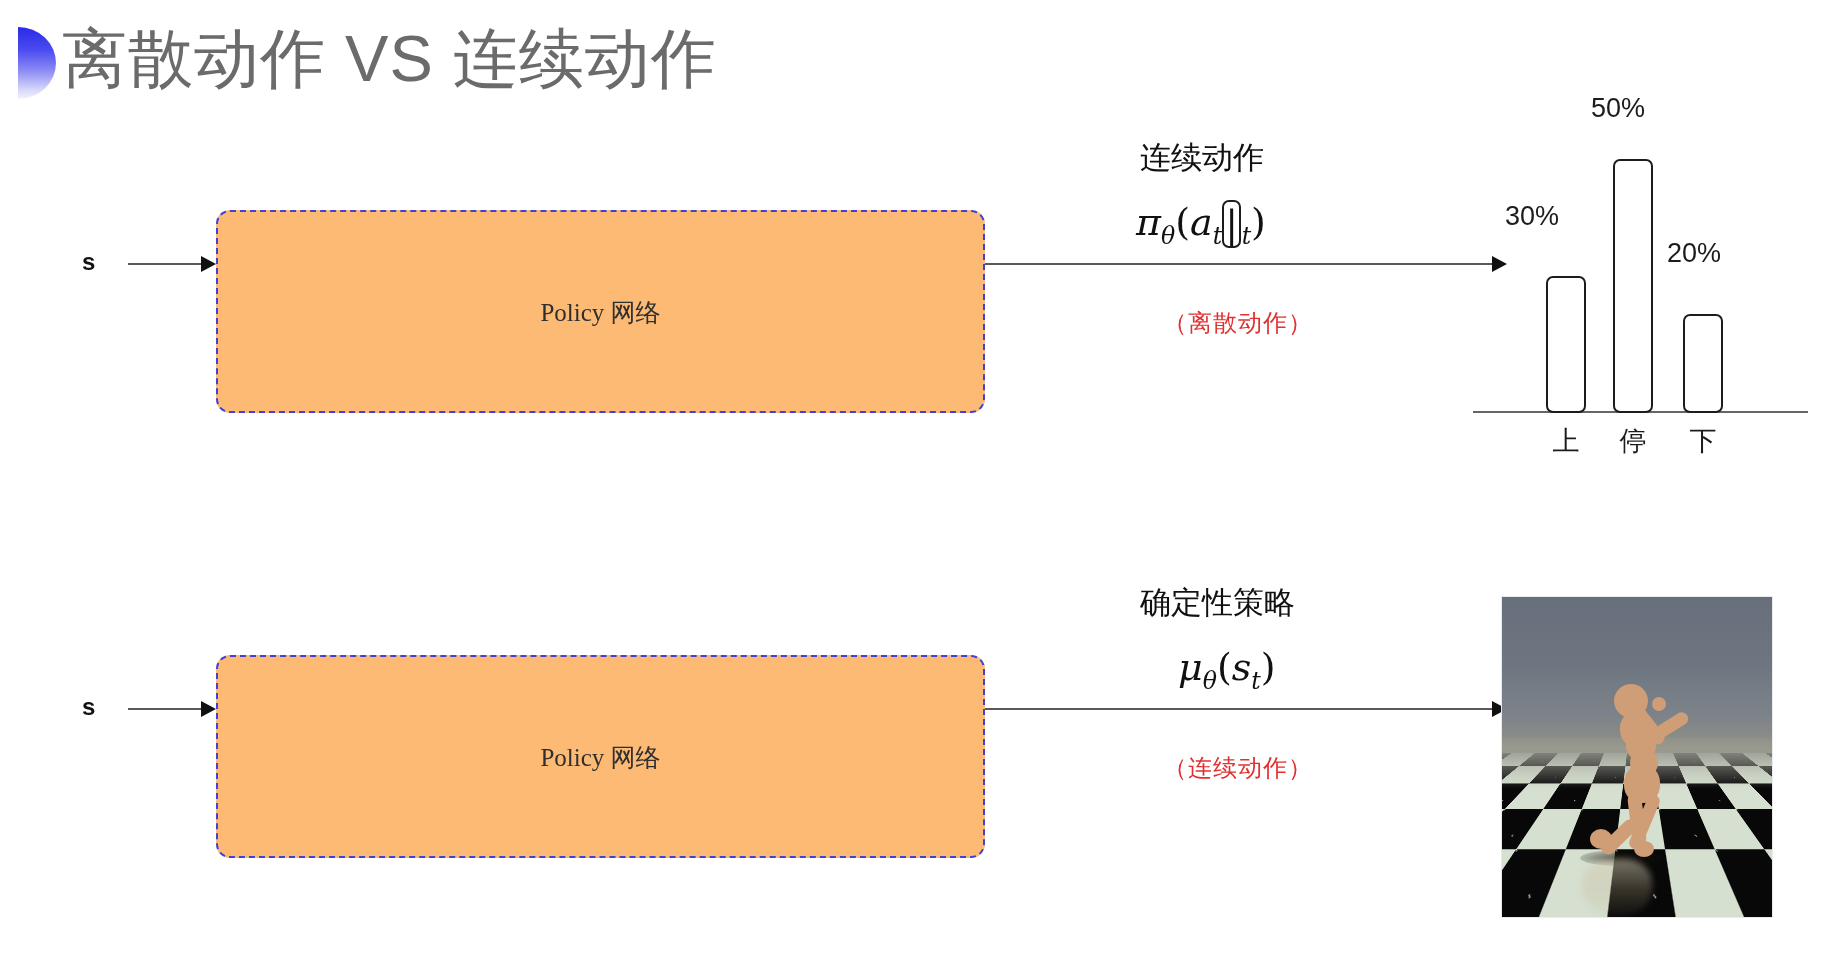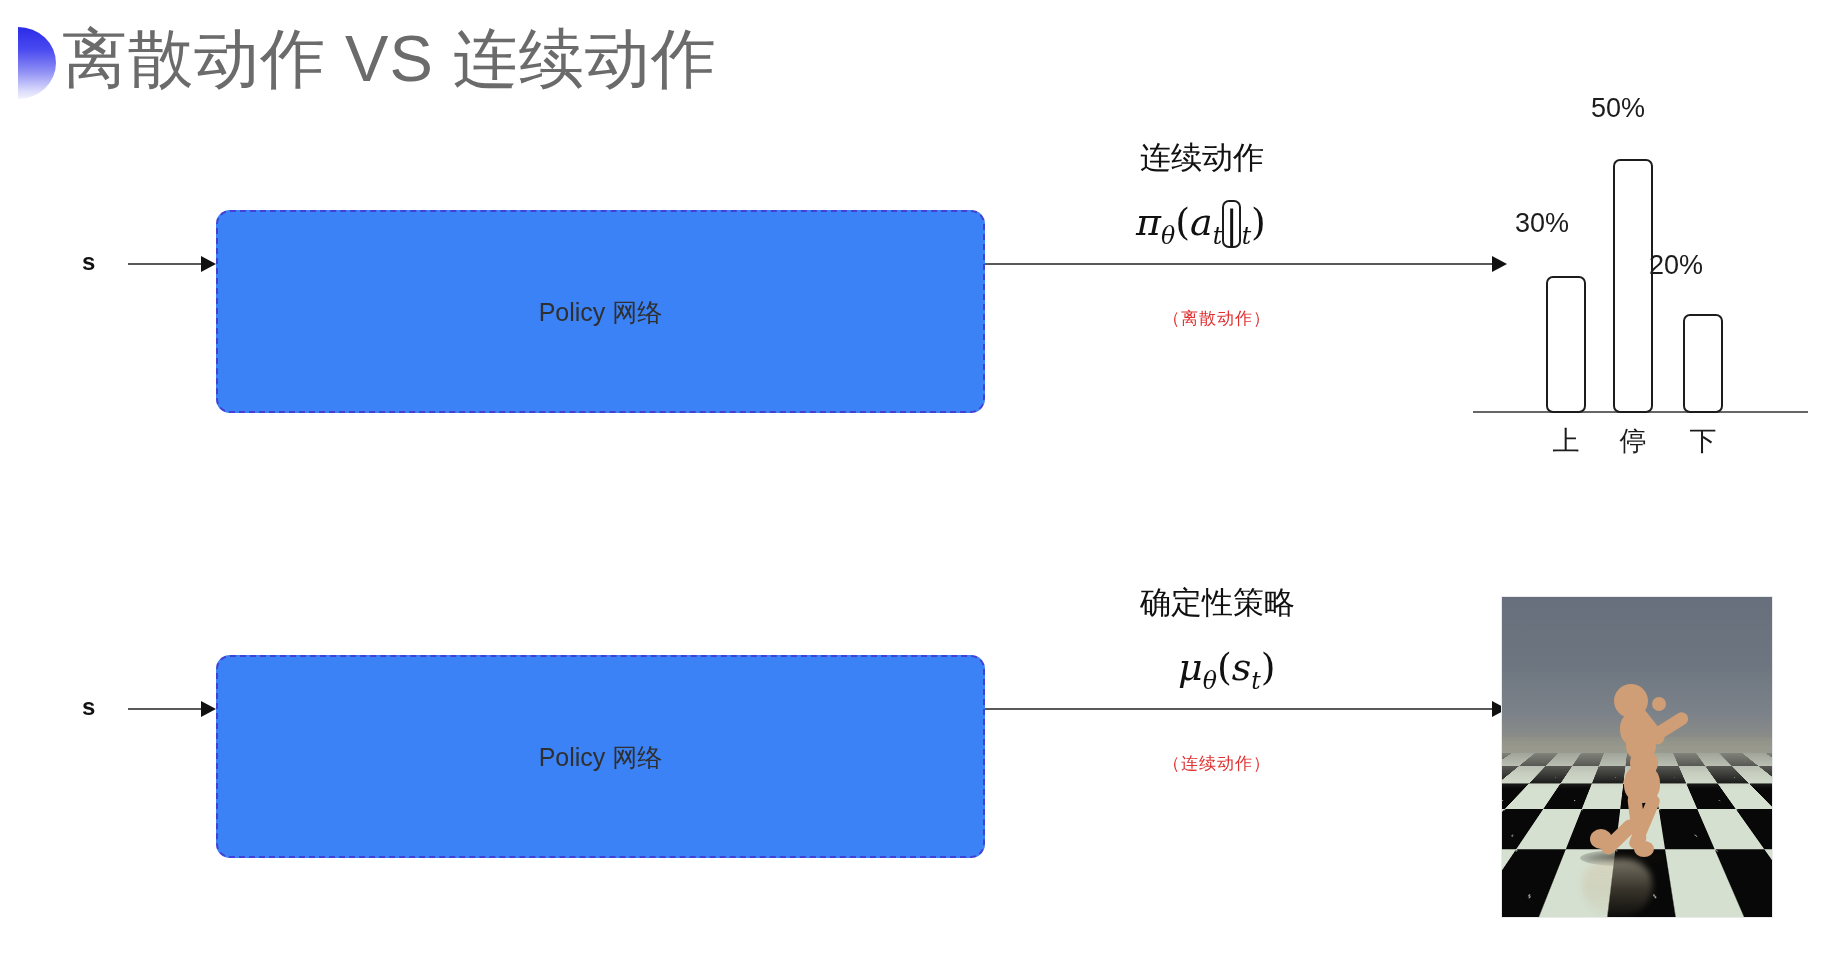--- a/index.html
+++ b/index.html
@@ -36,22 +36,23 @@
     letter-spacing: 1px;
     color: #6b6b6b;
     white-space: nowrap;
   }
 
   
   .policy-box {
     position: absolute;
     border: 2.5px dashed #4141d6;
     border-radius: 14px;
-    background: #3b82f6;
+    background: #fdba74;
     box-sizing: border-box;
+    font-family: Liberation Serif, serif;
   }
   .policy-box-label {
     position: absolute;
     left: 0;
     right: 0;
     top: 50%;
     transform: translateY(-50%);
     text-align: center;
     font-size: 25px;
     color: #2f2f2f;
@@ -105,21 +106,21 @@
   }
   .policy-formula .paren {
     font-style: normal;
   }
   .policy-formula .bar {
     font-style: normal;
     padding: 0 1px;
   }
   .action-kind {
     position: absolute;
-    font-size: 17px;
+    font-size: 24px;
     color: #e03131;
     white-space: nowrap;
     letter-spacing: 1px;
   }
 
   
   #bar-chart {
     position: absolute;
     left: 1465px;
     top: 95px;
@@ -248,29 +249,29 @@
 
 <div class="policy-formula" style="left:1136px; top:200px;">
   <span>π</span><span class="sub">θ</span><span class="paren">(</span><span>a</span><span class="sub">t</span><span class="bar">|</span><span>s</span><span class="sub">t</span><span class="paren">)</span>
 </div>
 
 <div class="action-kind" style="left:1163px; top:307px;">（离散动作）</div>
 
 <div id="bar-chart">
   <div id="bar-axis"></div>
 
-  <div class="bar-value" style="left:40px; top:106px; width:64px;margin-top:7px;">30%</div>
+  <div class="bar-value" style="left:30px; top:106px; width:64px;">30%</div>
   <div class="bar" style="left:81px; top:181px; width:40px; height:137px;"></div>
   <div class="bar-cat" style="left:69px; width:64px;">上</div>
 
   <div class="bar-value" style="left:116px; top:-2px; width:64px;">50%</div>
   <div class="bar" style="left:148px; top:64px; width:40px; height:254px;"></div>
   <div class="bar-cat" style="left:136px; width:64px;">停</div>
 
-  <div class="bar-value" style="left:174px; top:143px; width:64px;margin-top:12px;">20%</div>
+  <div class="bar-value" style="left:192px; top:143px; width:64px;">20%</div>
   <div class="bar" style="left:218px; top:219px; width:40px; height:99px;"></div>
   <div class="bar-cat" style="left:206px; width:64px;">下</div>
 </div>
 
 <div class="state-label" style="left:82px; top:693px;">s</div>
 <div class="arrow" style="left:128px; top:708px; width:86px;"></div>
 
 <div class="policy-box" style="left:216px; top:655px; width:769px; height:203px;">
   <div class="policy-box-label">Policy 网络</div>
 </div>

